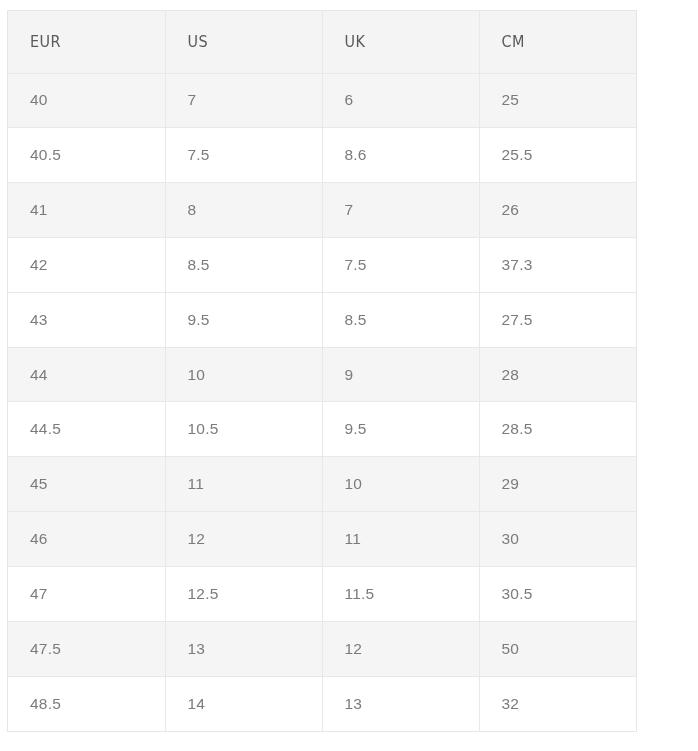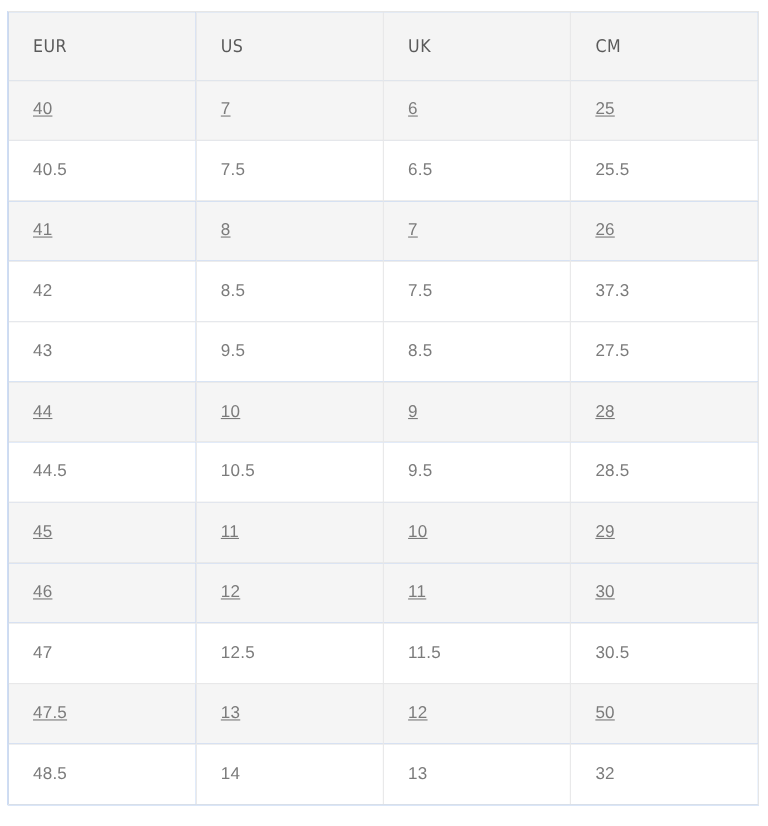--- a/index.html
+++ b/index.html
@@ -12,25 +12,25 @@
     width: 698px;
     height: 751px;
     font-family: "Liberation Sans", sans-serif;
     overflow: hidden;
   }
 
   #size-table-wrap {
     position: absolute;
     left: 7px;
     top: 10px;
-    width: 683px;
+    width: 630px;
     height: 722px;
     box-sizing: border-box;
     border: 1px solid #e6e6e6;
-    background: #3b82f6;
+    background: #e5e5e5;
   }
 
   table.size-table {
     width: 100%;
     height: 100%;
     border-collapse: collapse;
     table-layout: fixed;
   }
 
   table.size-table col { width: 25%; }
@@ -68,21 +68,20 @@
     letter-spacing: 0.4px;
     font-stretch: condensed;
   }
 
   tbody tr {
     height: 47px;
   }
 
   tbody tr.row-shaded td {
     background: #f5f5f5;
-    text-decoration: underline;
   }
 
   tbody tr.row-plain td {
     background: #ffffff;
   }
 
   tbody td {
     color: #7b7b7b;
     font-size: 15.5px;
     letter-spacing: 0.2px;
@@ -110,21 +109,21 @@
     <tbody id="table-body">
         <tr class="row-shaded">
           <td>40</td>
           <td>7</td>
           <td>6</td>
           <td>25</td>
         </tr>
         <tr class="row-plain">
           <td>40.5</td>
           <td>7.5</td>
-          <td>6.5</td>
+          <td>8.6</td>
           <td>25.5</td>
         </tr>
         <tr class="row-shaded">
           <td>41</td>
           <td>8</td>
           <td>7</td>
           <td>26</td>
         </tr>
         <tr class="row-plain">
           <td>42</td>

